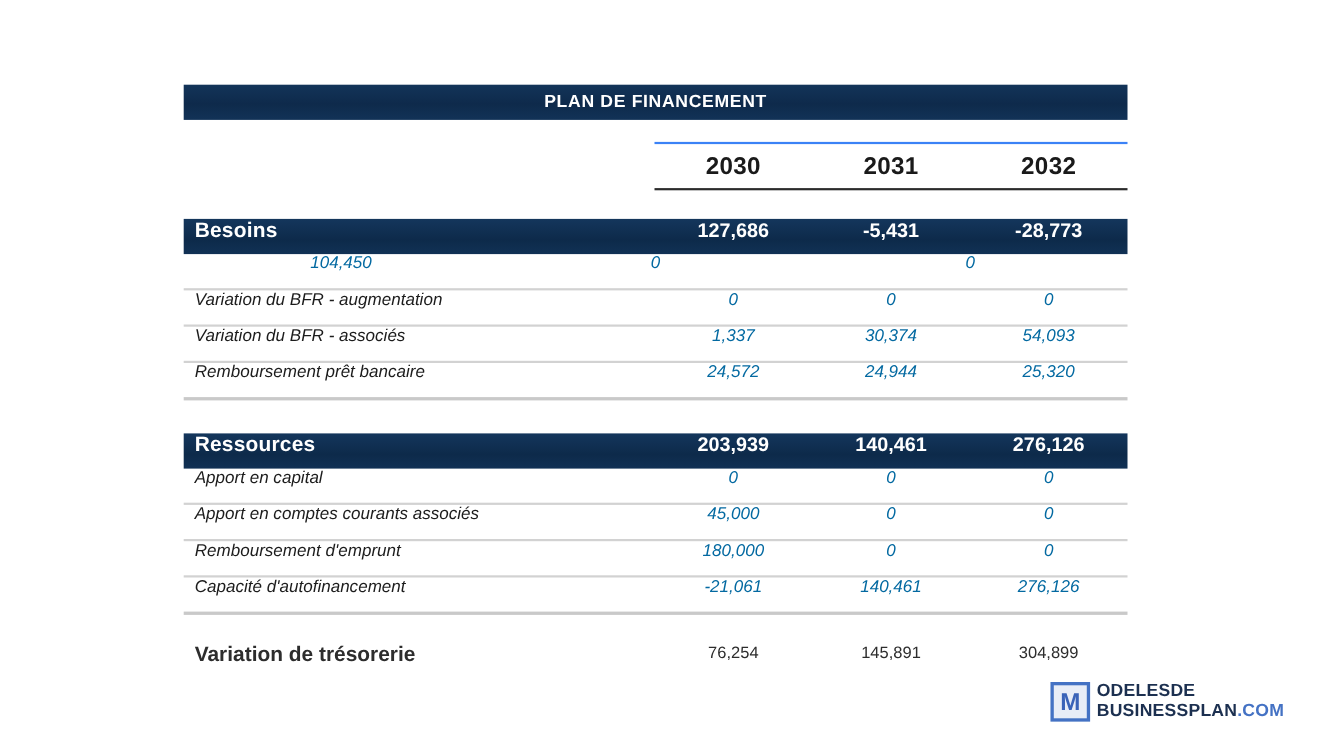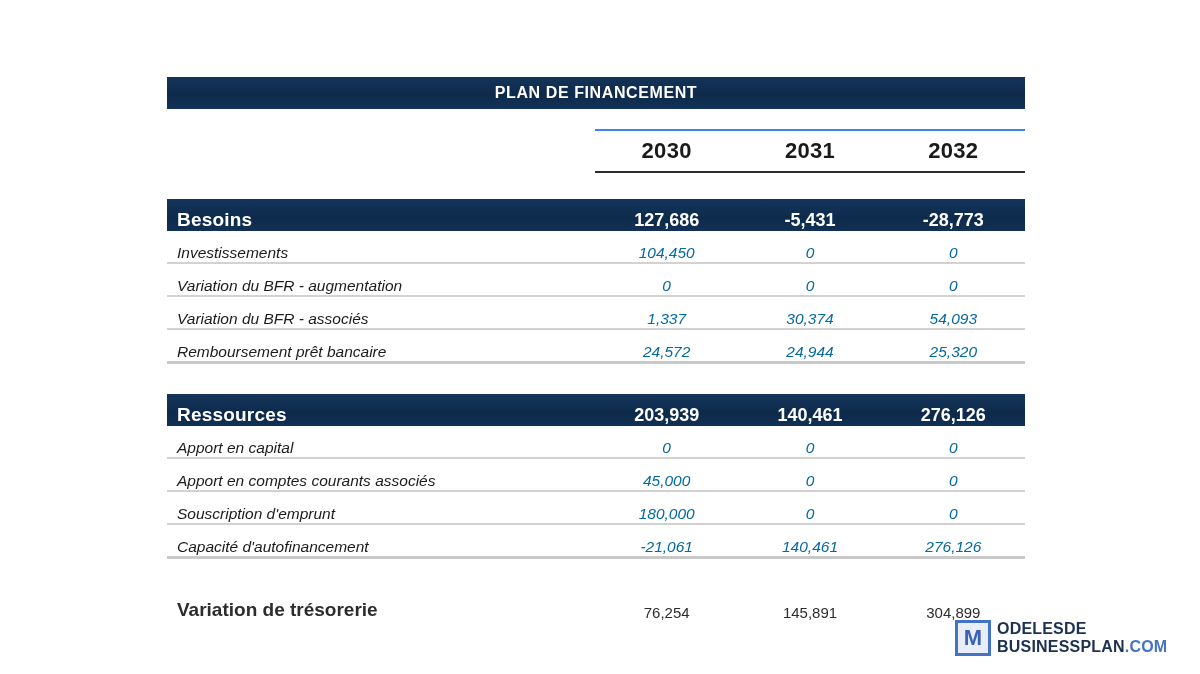--- a/index.html
+++ b/index.html
@@ -76,21 +76,21 @@
   
   .section {
     margin-top: 26px;
   }
   .section.second {
     margin-top: 30px;
   }
 
   .row {
     display: flex;
-    align-items: flex-end;
+    align-items: flex-start;
     height: 31px;
   }
 
   .row .label {
     width: 428px;
     flex: 0 0 428px;
     padding-left: 10px;
     box-sizing: border-box;
     font-size: 15.5px;
   }
@@ -217,21 +217,20 @@
     <div class="section">
 
       <div class="row head">
         <div class="label">Besoins</div>
         <div class="val">127,686</div>
         <div class="val">-5,431</div>
         <div class="val">-28,773</div>
       </div>
 
       <div class="row item first">
-        <div class="label">Investissements</div>
         <div class="val">104,450</div>
         <div class="val">0</div>
         <div class="val">0</div>
       </div>
 
       <div class="row item">
         <div class="label">Variation du BFR - augmentation</div>
         <div class="val">0</div>
         <div class="val">0</div>
         <div class="val">0</div>
@@ -270,21 +269,21 @@
       </div>
 
       <div class="row item">
         <div class="label">Apport en comptes courants associés</div>
         <div class="val">45,000</div>
         <div class="val">0</div>
         <div class="val">0</div>
       </div>
 
       <div class="row item">
-        <div class="label">Souscription d'emprunt</div>
+        <div class="label">Remboursement d'emprunt</div>
         <div class="val">180,000</div>
         <div class="val">0</div>
         <div class="val">0</div>
       </div>
 
       <div class="row item last">
         <div class="label">Capacité d'autofinancement</div>
         <div class="val">-21,061</div>
         <div class="val">140,461</div>
         <div class="val">276,126</div>

